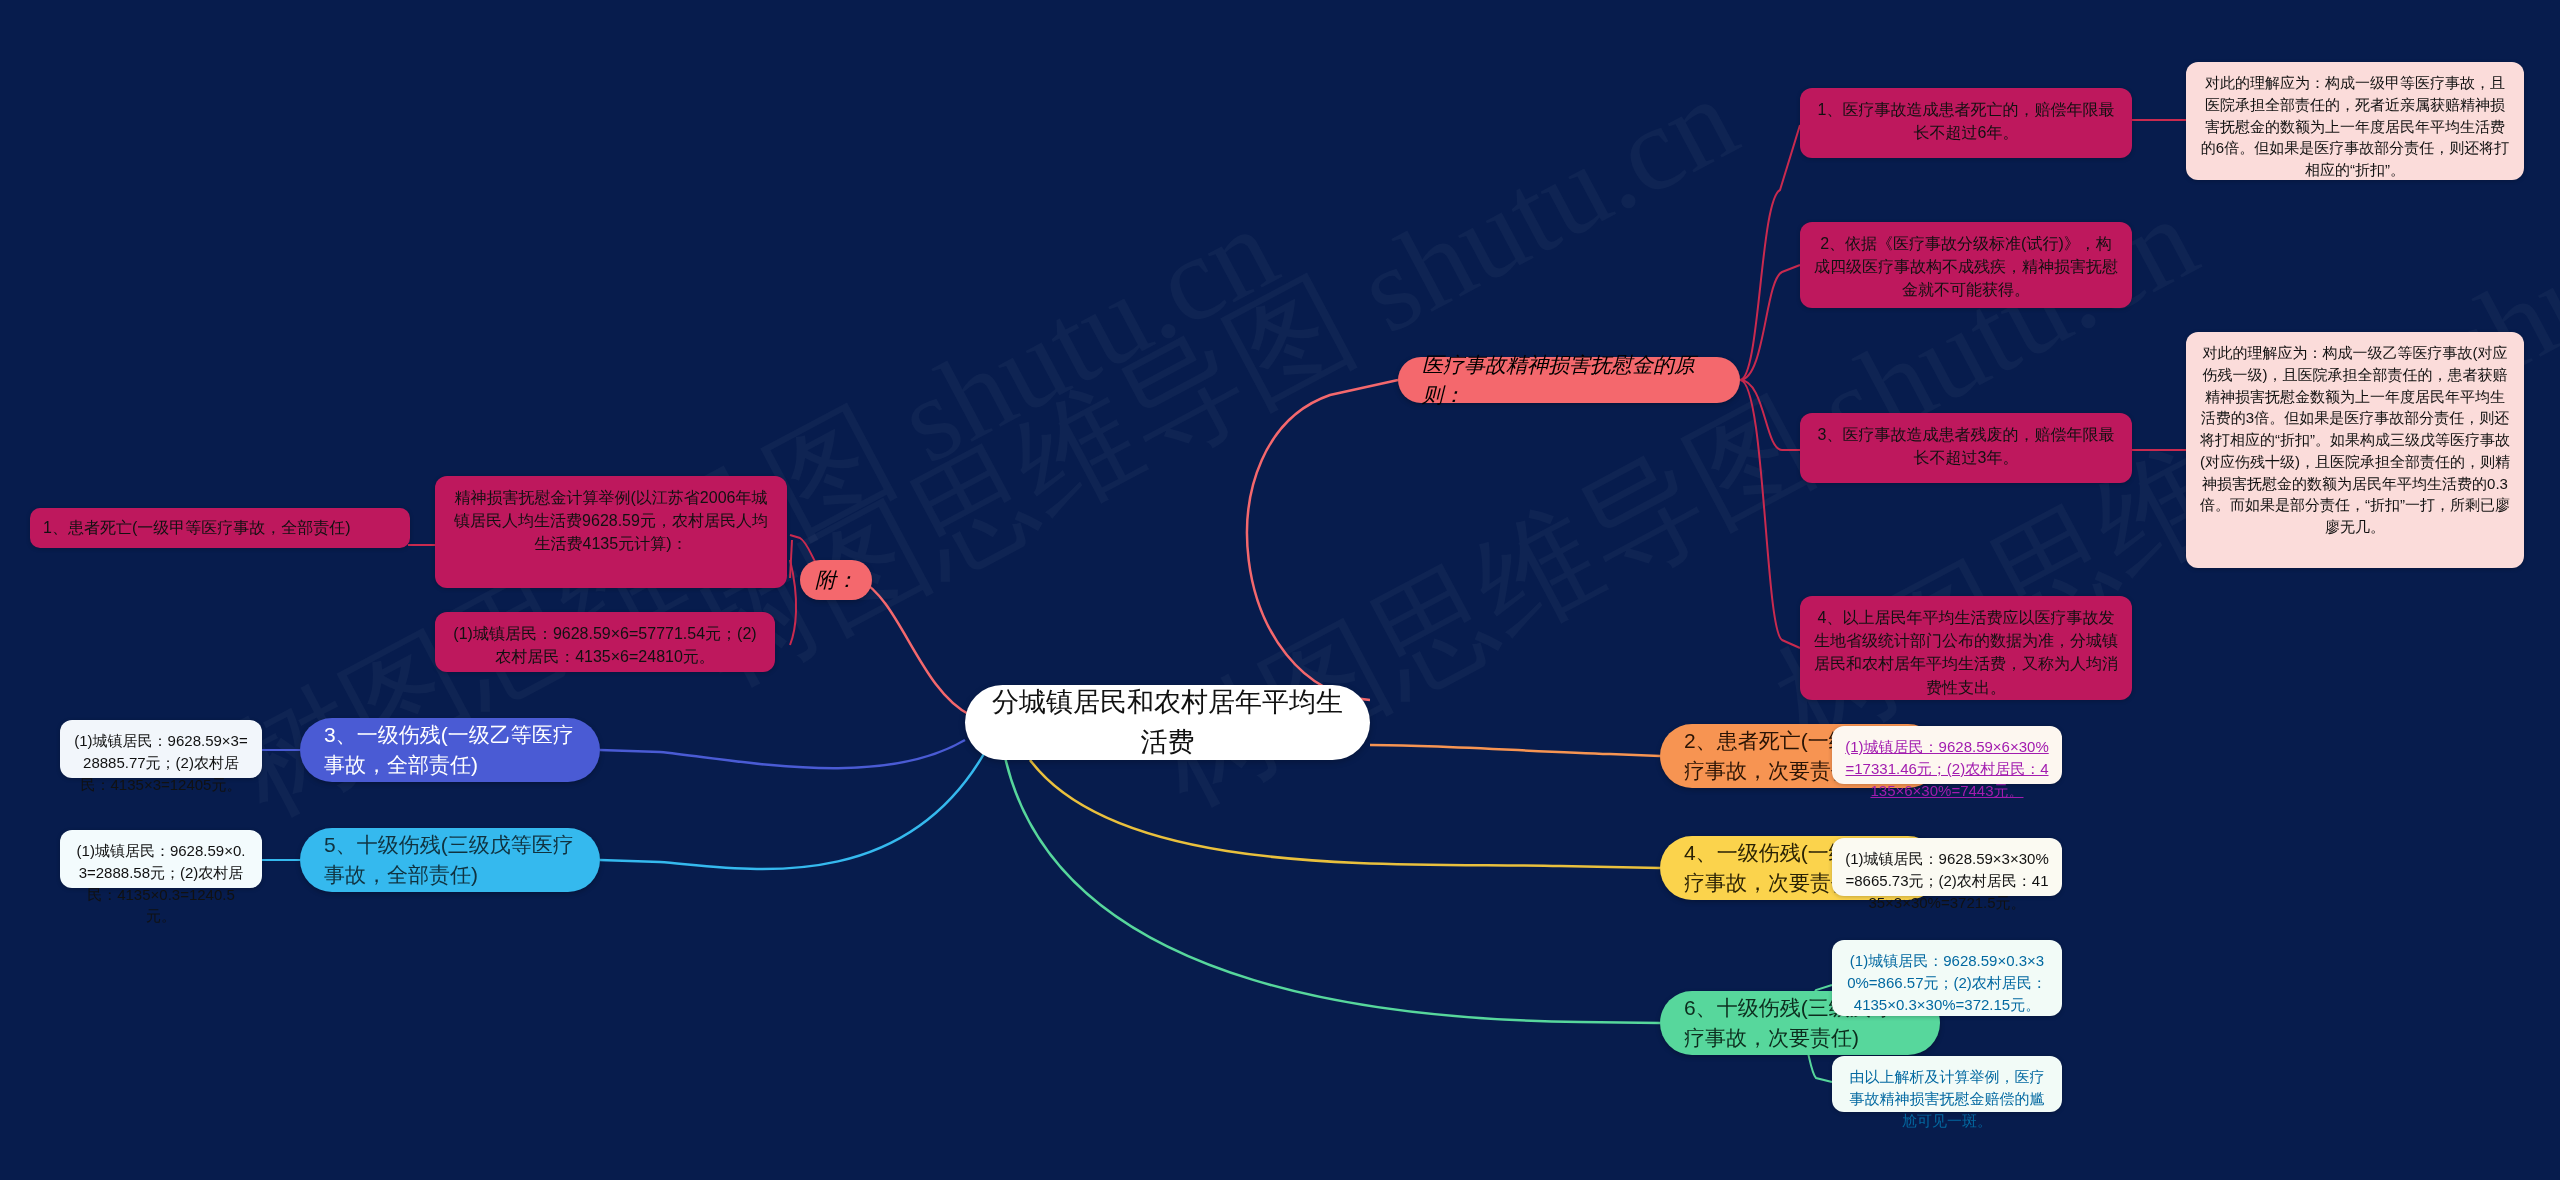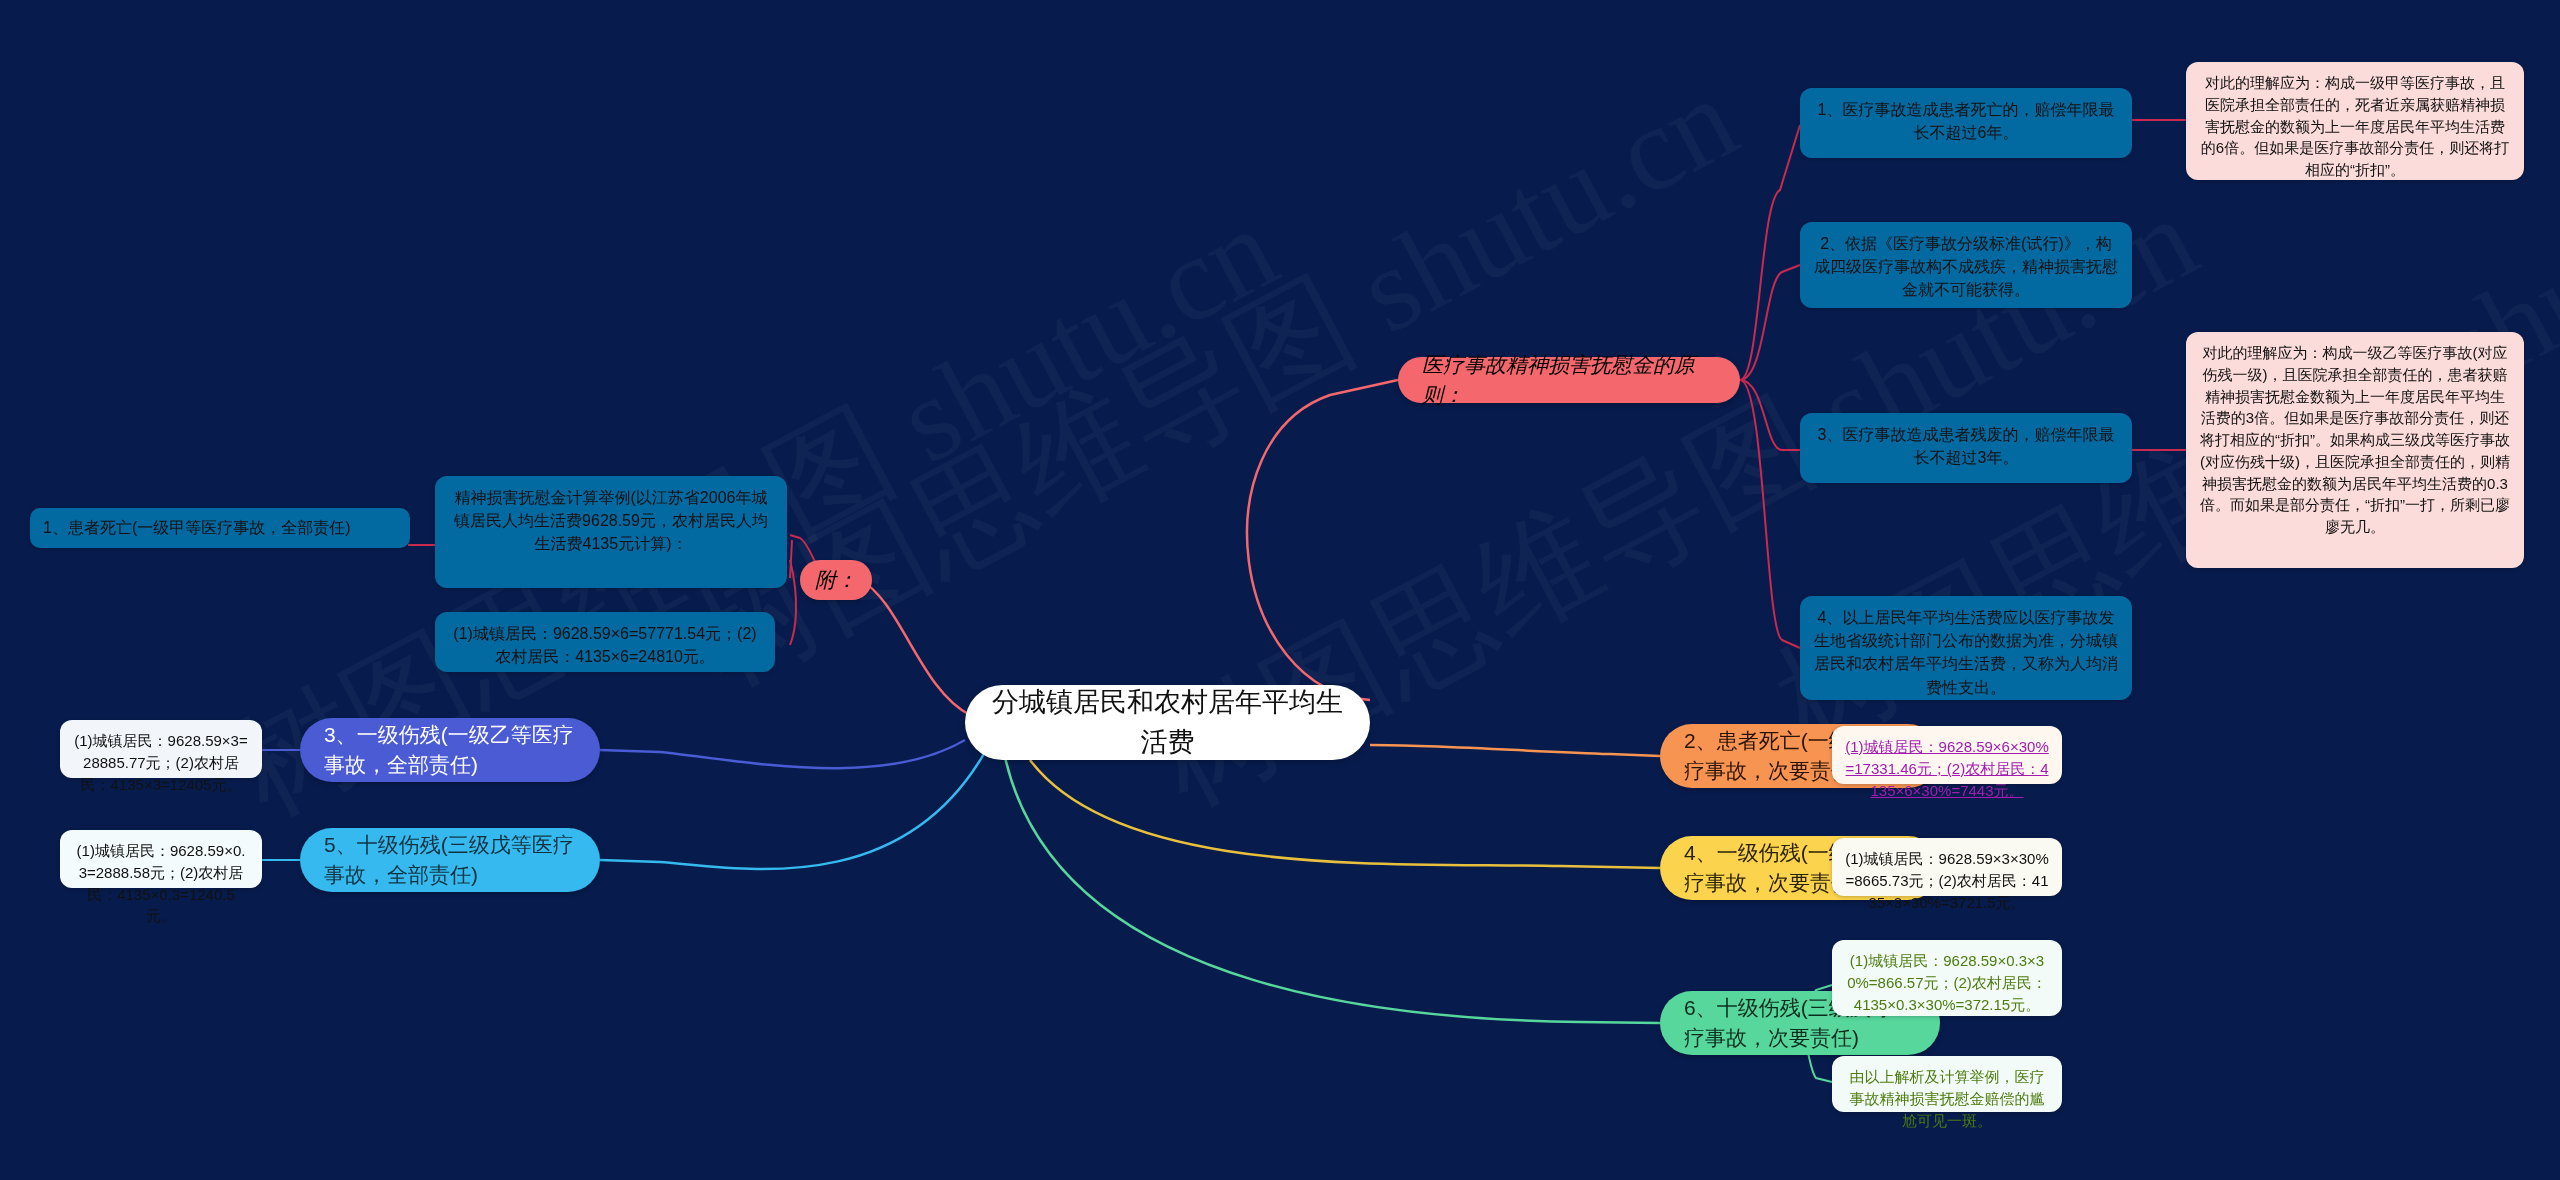--- a/index.html
+++ b/index.html
@@ -65,27 +65,27 @@
 
   
   .leaf {
     border-radius: 12px;
     font-size: 16px;
     padding: 10px 13px;
     box-shadow: 0 1px 4px rgba(0,0,0,.22);
     align-items: flex-start;
     text-align: center;
   }
-  .leaf-pink   { background: #0369a1; color: #111111; }
+  .leaf-pink   { background: #be185d; color: #111111; }
   .leaf-pink2  { background: #fbdcda; color: #111111; }
   .leaf-wblue  { background: #f2f6fb; color: #111111; }
   .leaf-wcyan  { background: #f3fbfd; color: #111111; }
   .leaf-worg   { background: #fdf7f0; color: #a21caf; text-decoration: underline; }
   .leaf-wyel   { background: #fbfaf2; color: #111111; }
-  .leaf-wgrn   { background: #f2fbf7; color: #4d7c0f; }
+  .leaf-wgrn   { background: #f2fbf7; color: #0369a1; }
   .leaf-sm { font-size: 15px; }
 </style>
 </head>
 <body>
 
 <div id="stage">
 
   <div class="watermark wm1">树图思维导图 shutu.cn</div>
   <div class="watermark wm2">树图思维导图 shutu.cn</div>
   <div class="watermark wm3">树图思维导图 shutu.cn</div>

